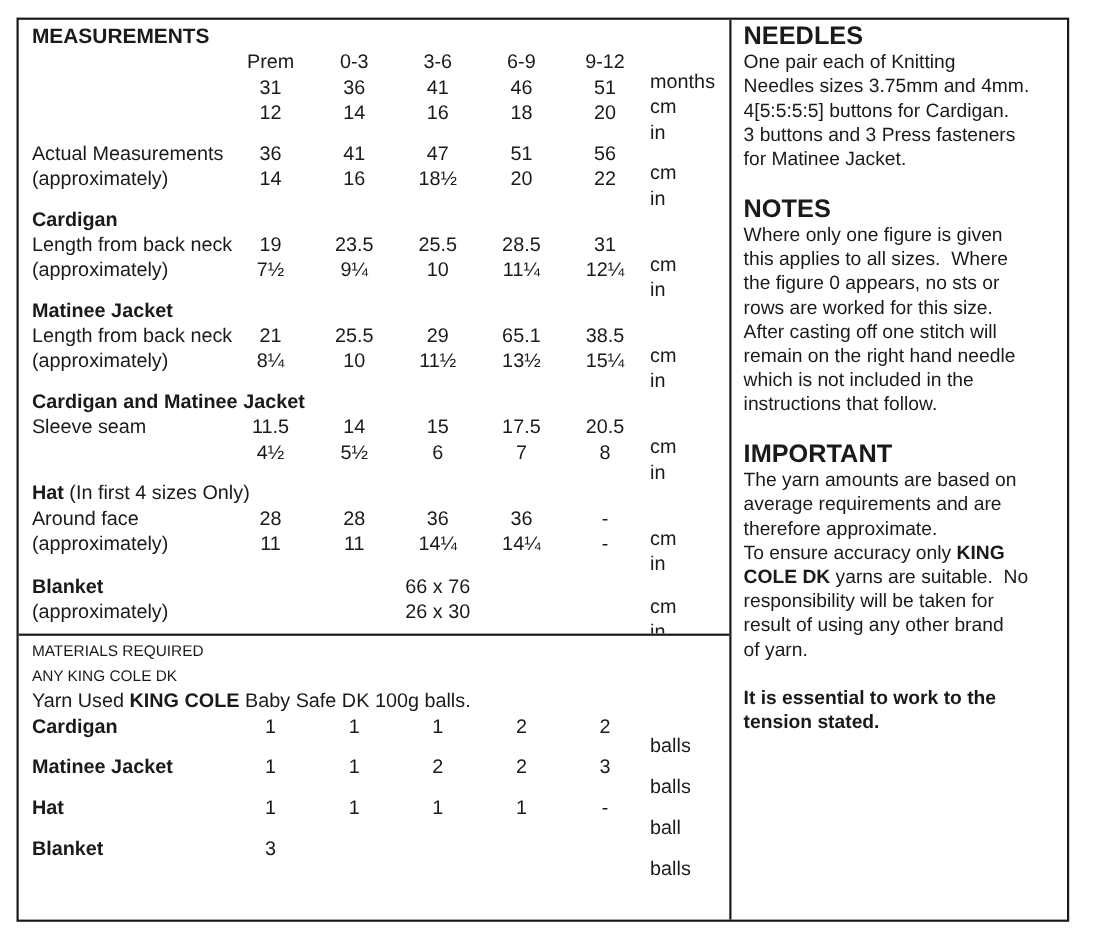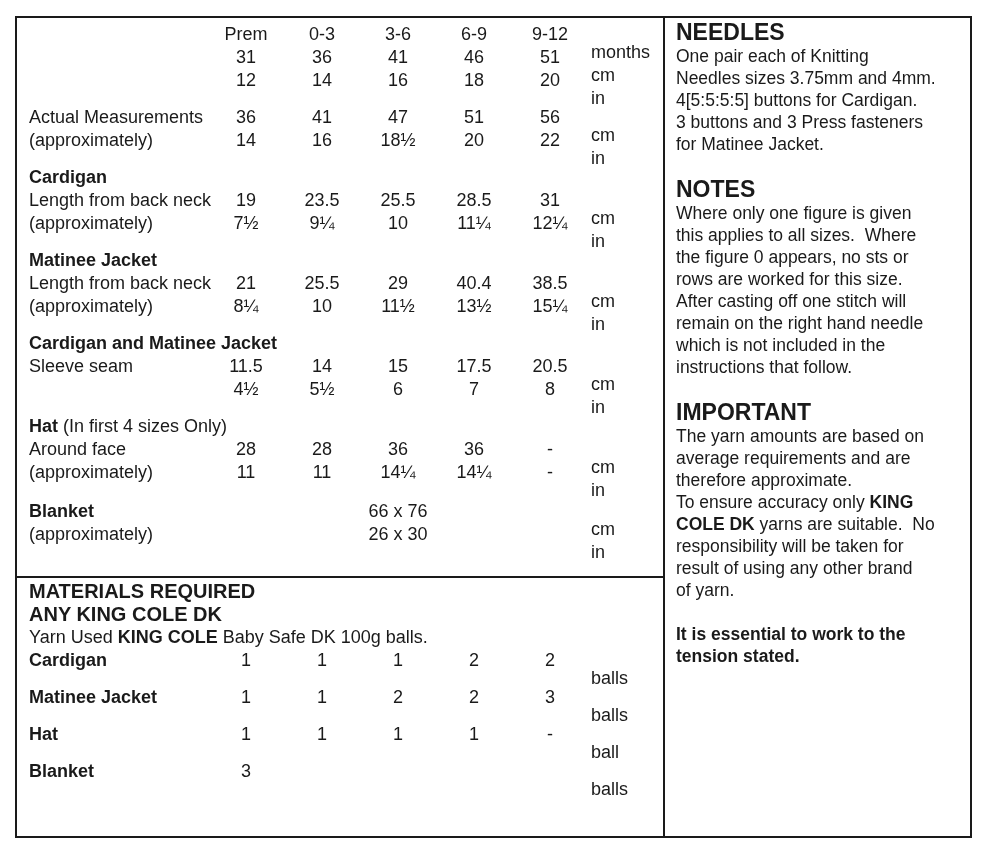--- a/index.html
+++ b/index.html
@@ -22,39 +22,40 @@
   .b{font-weight:bold;}
 
   .trow{display:grid;grid-template-columns:179px repeat(5,76px) 1fr;height:23px;line-height:23px;}
   .trow .lbl{white-space:nowrap;overflow:visible;}
   .trow.heading .lbl{grid-column:1 / -1;}
   .trow .val{text-align:center;}
   .trow .unit{padding-left:3px;text-align:left;margin-top:18px;}
   .spc{height:14px;}
 
   .iline{height:23px;line-height:23px;white-space:pre;}
-  .iline.bd{font-weight:bold;font-size:20px;}
+  .iline.bd{font-weight:normal;font-size:14px;}
 
   #mat-rows .trow{margin-top:14px;font-weight:normal;}
   #mat-rows .trow:first-child{margin-top:0;}
   #mat-rows .lbl{font-weight:bold;}
 
   .rsec{margin-top:22px;}
   .rsec:first-child{margin-top:0;}
   .sec-title{font-weight:bold;font-size:23px;line-height:25px;}
   .rbody{white-space:pre-line;}
 </style>
 </head>
 <body>
 
 <div class="sheet">
 
   <div class="left">
 
     <div class="meas">
+      <div class="big-title">MEASUREMENTS</div>
       <div id="meas-rows">
           <div class="trow">
             <div class="lbl"></div>
             <div class="val">Prem</div>
             <div class="val">0-3</div>
             <div class="val">3-6</div>
             <div class="val">6-9</div>
             <div class="val">9-12</div>
             <div class="unit">months</div>
           </div>
@@ -119,21 +120,21 @@
           </div>
           <div class="spc"></div>
           <div class="trow heading">
             <div class="lbl"><span class="b">Matinee Jacket</span></div>
           </div>
           <div class="trow">
             <div class="lbl">Length from back neck</div>
             <div class="val">21</div>
             <div class="val">25.5</div>
             <div class="val">29</div>
-            <div class="val">40.4</div>
+            <div class="val">65.1</div>
             <div class="val">38.5</div>
             <div class="unit">cm</div>
           </div>
           <div class="trow">
             <div class="lbl">(approximately)</div>
             <div class="val">8¼</div>
             <div class="val">10</div>
             <div class="val">11½</div>
             <div class="val">13½</div>
             <div class="val">15¼</div>

